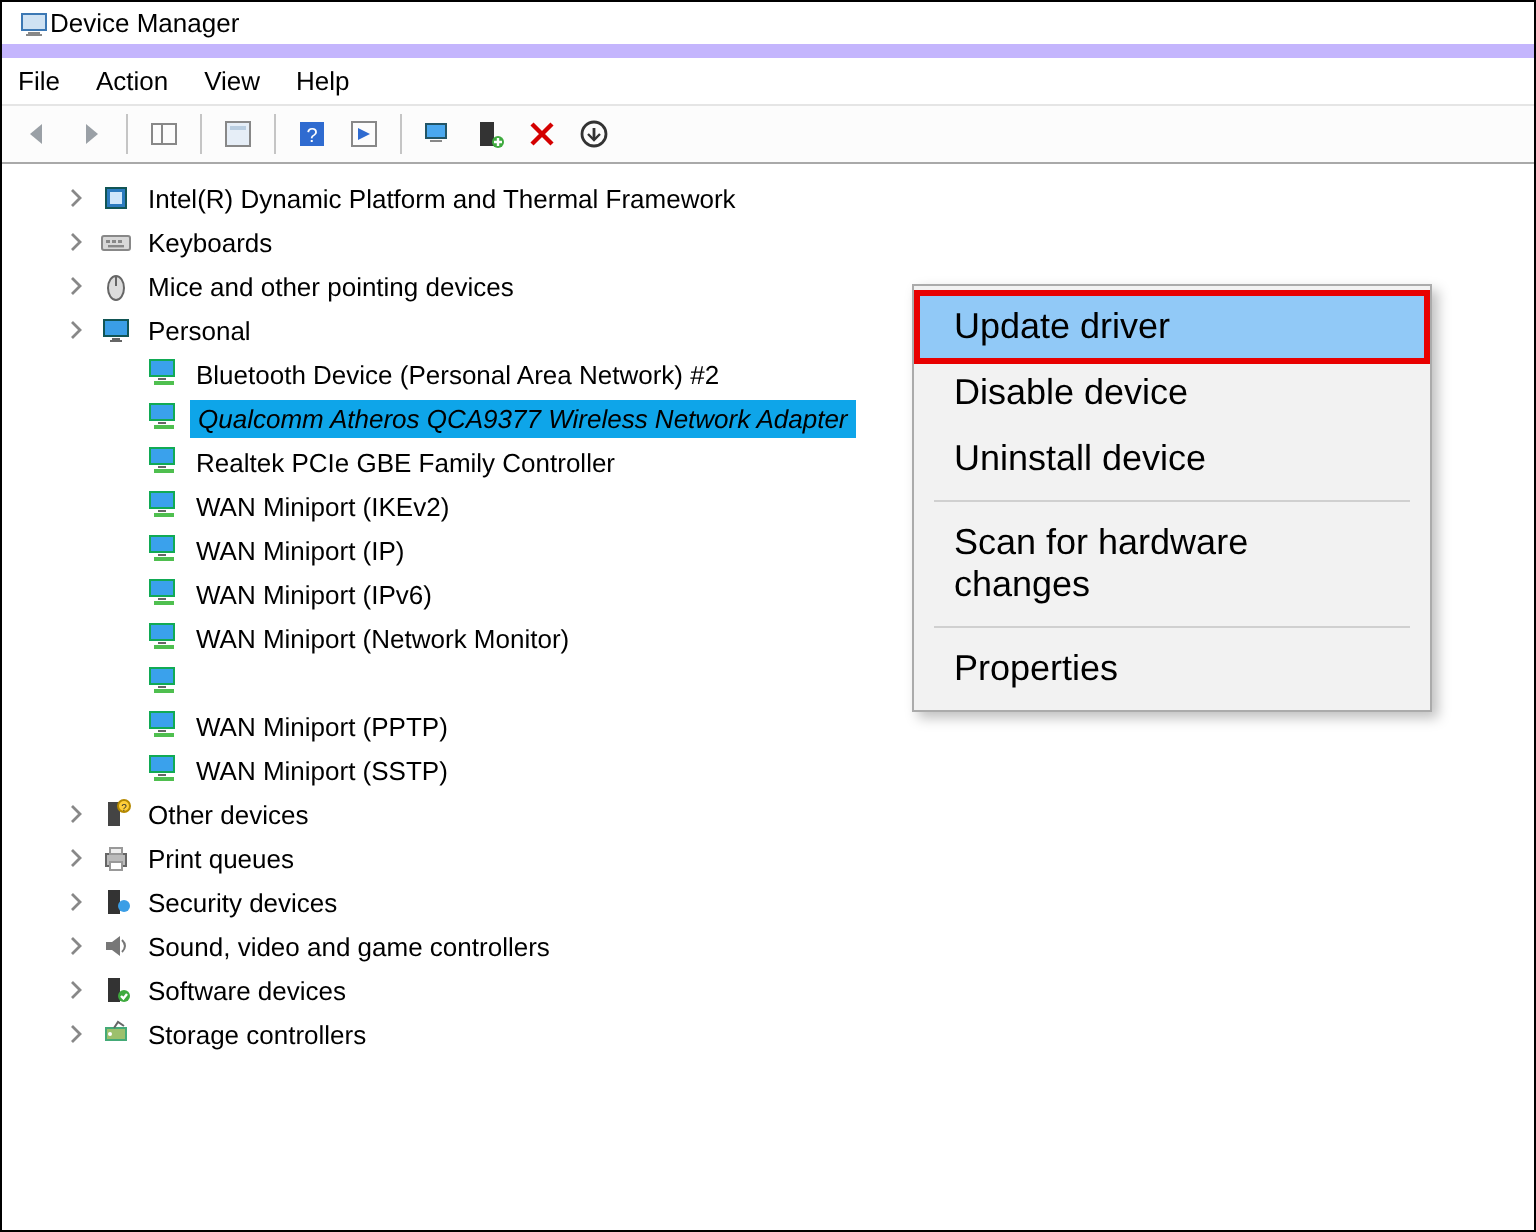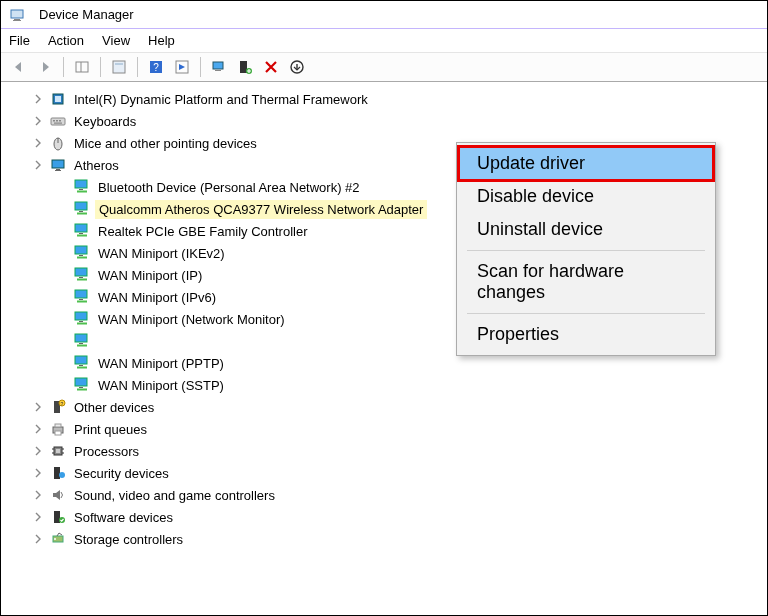--- a/index.html
+++ b/index.html
@@ -12,22 +12,22 @@
     width: 768px;
     height: 616px;
     overflow: hidden;
     border: 1px solid #000;
   }
   .titlebar {
     display: flex;
     align-items: center;
     height: 28px;
     padding: 0 8px;
-    gap: 14px;
-    border-bottom: 1px solid #c4b5fd;
+    gap: 0;
+    border-bottom: 7px solid #c4b5fd;
   }
   .titlebar .app-icon {
     width: 16px; height: 16px;
   }
   .titlebar .title { font-size: 13px; }
   .menubar {
     display: flex;
     gap: 18px;
     padding: 4px 8px;
     font-size: 13px;
@@ -70,22 +70,23 @@
     width: 14px; height: 14px;
     display: flex; align-items: center; justify-content: center;
     color: #6a6a6a;
     font-size: 10px;
     cursor: default;
   }
   .node .spacer { width: 14px; }
   .node .ic { width: 18px; height: 18px; display:flex; align-items:center; justify-content:center; }
   .node .lbl { padding: 1px 3px; }
   .node .lbl.sel {
-    background: #fef9c3;
+    background: #0ea5e9;
     border: 1px dotted transparent;
+    font-style: italic;
   }
   .indent-1 { padding-left: 18px; }
   .indent-2 { padding-left: 42px; }
   .ctxmenu {
     position: absolute;
     top: 142px;
     left: 456px;
     width: 260px;
     background: #f2f2f2;
     border: 1px solid #ababab;
@@ -250,21 +251,21 @@
           <path d="M3 1 L7 5 L3 9" fill="none" stroke="#888" stroke-width="1.4"></path>
         </svg>
       </span>
       <span class="ic">
         <svg width="16" height="16" viewBox="0 0 16 16">
           <rect x="2" y="3" width="12" height="8" fill="#3a9ee6" stroke="#155"></rect>
           <rect x="6" y="12" width="4" height="1" fill="#666"></rect>
           <rect x="5" y="13" width="6" height="1" fill="#666"></rect>
         </svg>
       </span>
-      <span class="lbl">Atheros</span>
+      <span class="lbl">Personal</span>
     </div>
     <div class="node indent-2">
       <span class="spacer"></span>
       <span class="ic">
         <svg width="18" height="18" viewBox="0 0 18 18">
           <rect x="2" y="2" width="12" height="8" fill="#3aa1ec" stroke="#1a5"></rect>
           <rect x="6" y="11" width="4" height="1" fill="#666"></rect>
           <rect x="4" y="12.5" width="10" height="2" fill="#4fbf4f"></rect>
         </svg>
       </span>
@@ -390,38 +391,20 @@
         </svg>
       </span>
       <span class="ic">
         <svg width="16" height="16" viewBox="0 0 16 16">
           <rect x="3" y="6" width="10" height="6" fill="#bbb" stroke="#666"></rect>
           <rect x="5" y="3" width="6" height="3" fill="#eee" stroke="#999"></rect>
           <rect x="5" y="10" width="6" height="4" fill="#fff" stroke="#999"></rect>
         </svg>
       </span>
       <span class="lbl">Print queues</span>
-    </div>
-    <div class="node indent-1">
-      <span class="exp">
-        <svg width="10" height="10" viewBox="0 0 10 10">
-          <path d="M3 1 L7 5 L3 9" fill="none" stroke="#888" stroke-width="1.4"></path>
-        </svg>
-      </span>
-      <span class="ic">
-        <svg width="16" height="16" viewBox="0 0 16 16">
-          <rect x="4" y="4" width="8" height="8" fill="#888" stroke="#333"></rect>
-          <rect x="6" y="6" width="4" height="4" fill="#ccc"></rect>
-          <line x1="2" y1="6" x2="4" y2="6" stroke="#333"></line>
-          <line x1="2" y1="10" x2="4" y2="10" stroke="#333"></line>
-          <line x1="12" y1="6" x2="14" y2="6" stroke="#333"></line>
-          <line x1="12" y1="10" x2="14" y2="10" stroke="#333"></line>
-        </svg>
-      </span>
-      <span class="lbl">Processors</span>
     </div>
     <div class="node indent-1">
       <span class="exp">
         <svg width="10" height="10" viewBox="0 0 10 10">
           <path d="M3 1 L7 5 L3 9" fill="none" stroke="#888" stroke-width="1.4"></path>
         </svg>
       </span>
       <span class="ic">
         <svg width="16" height="16" viewBox="0 0 16 16">
           <rect x="4" y="2" width="6" height="12" fill="#333"></rect>

